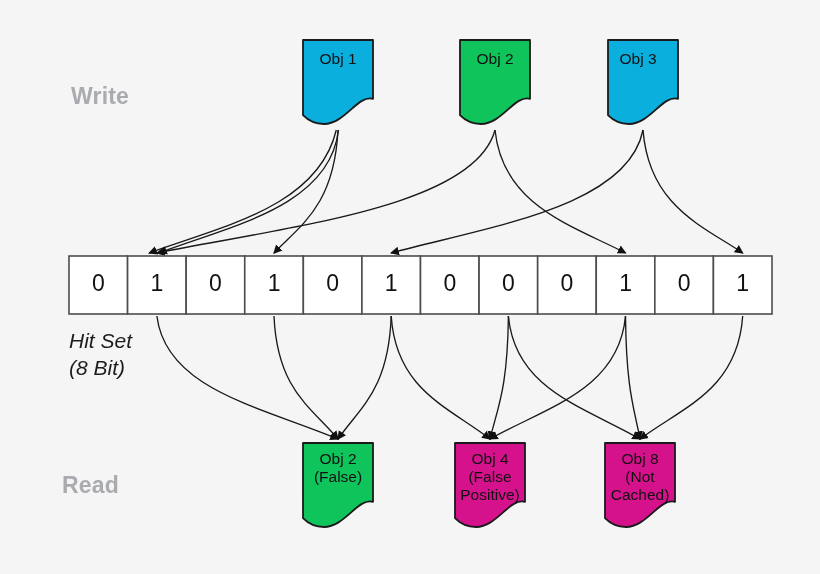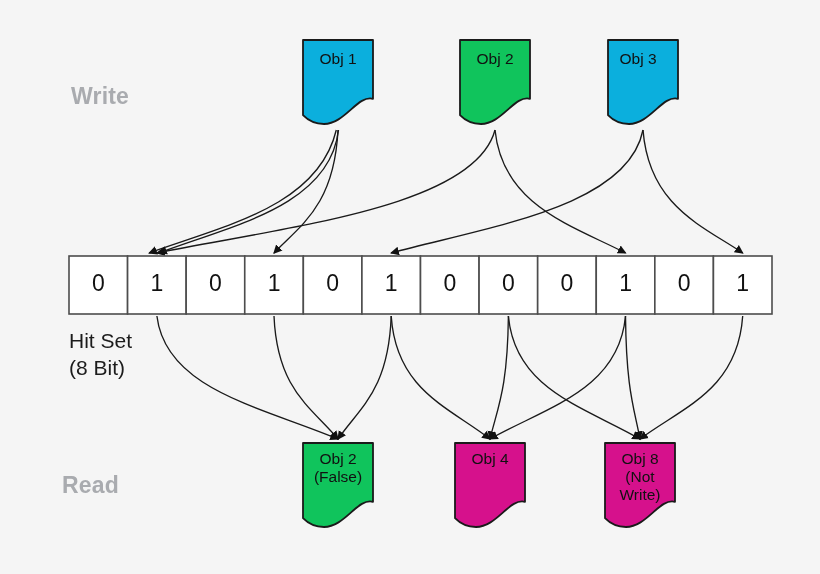--- a/index.html
+++ b/index.html
@@ -23,21 +23,21 @@
   #write-label{left:47px;top:83px;margin-left:24px;}
   #read-label{left:47px;top:472px;margin-left:15px;}
   .hitset-label{
     position:absolute;
     left:69px;top:327px;
     font-size:21px;
     color:#1c1c1c;
     line-height:27px;
     white-space:nowrap;
   }
-  .hitset-label div{display:block;}
+  .hitset-label div{display:block;font-style:italic;}
   .obj-text{
     position:absolute;
     text-align:center;
     font-size:15.5px;
     color:#111;
     line-height:18px;
     pointer-events:none;
     white-space:pre-line;
   }
   .bit-text{
@@ -121,17 +121,18 @@
       <div class="bit-text" style="left: 537.667px; top: 270px; width: 58.5833px;">0</div>
       <div class="bit-text" style="left: 596.25px; top: 270px; width: 58.5833px;">1</div>
       <div class="bit-text" style="left: 654.833px; top: 270px; width: 58.5833px;">0</div>
       <div class="bit-text" style="left: 713.417px; top: 270px; width: 58.5833px;">1</div>
     </div>
   <div id="obj-labels">
       <div class="obj-text" style="left: 303px; width: 70px; top: 50px;"><div>Obj 1</div></div>
       <div class="obj-text" style="left: 460px; width: 70px; top: 50px;"><div>Obj 2</div></div>
       <div class="obj-text" style="left: 608px; width: 60px; top: 50px;"><div>Obj 3</div></div>
       <div class="obj-text" style="left: 303px; width: 70px; top: 450px;"><div>Obj 2</div><div style="white-space: pre-line;">(False)</div></div>
-      <div class="obj-text" style="left: 455px; width: 70px; top: 450px;"><div>Obj 4</div></div>
+      <div class="obj-text" style="left: 455px; width: 70px; top: 450px;"><div>Obj 4</div><div style="white-space: pre-line;">(False
+Positive)</div></div>
       <div class="obj-text" style="left: 605px; width: 70px; top: 450px;"><div>Obj 8</div><div style="white-space: pre-line;">(Not
-Write)</div></div>
+Cached)</div></div>
     </div>
 </div>
 
 </body></html>

